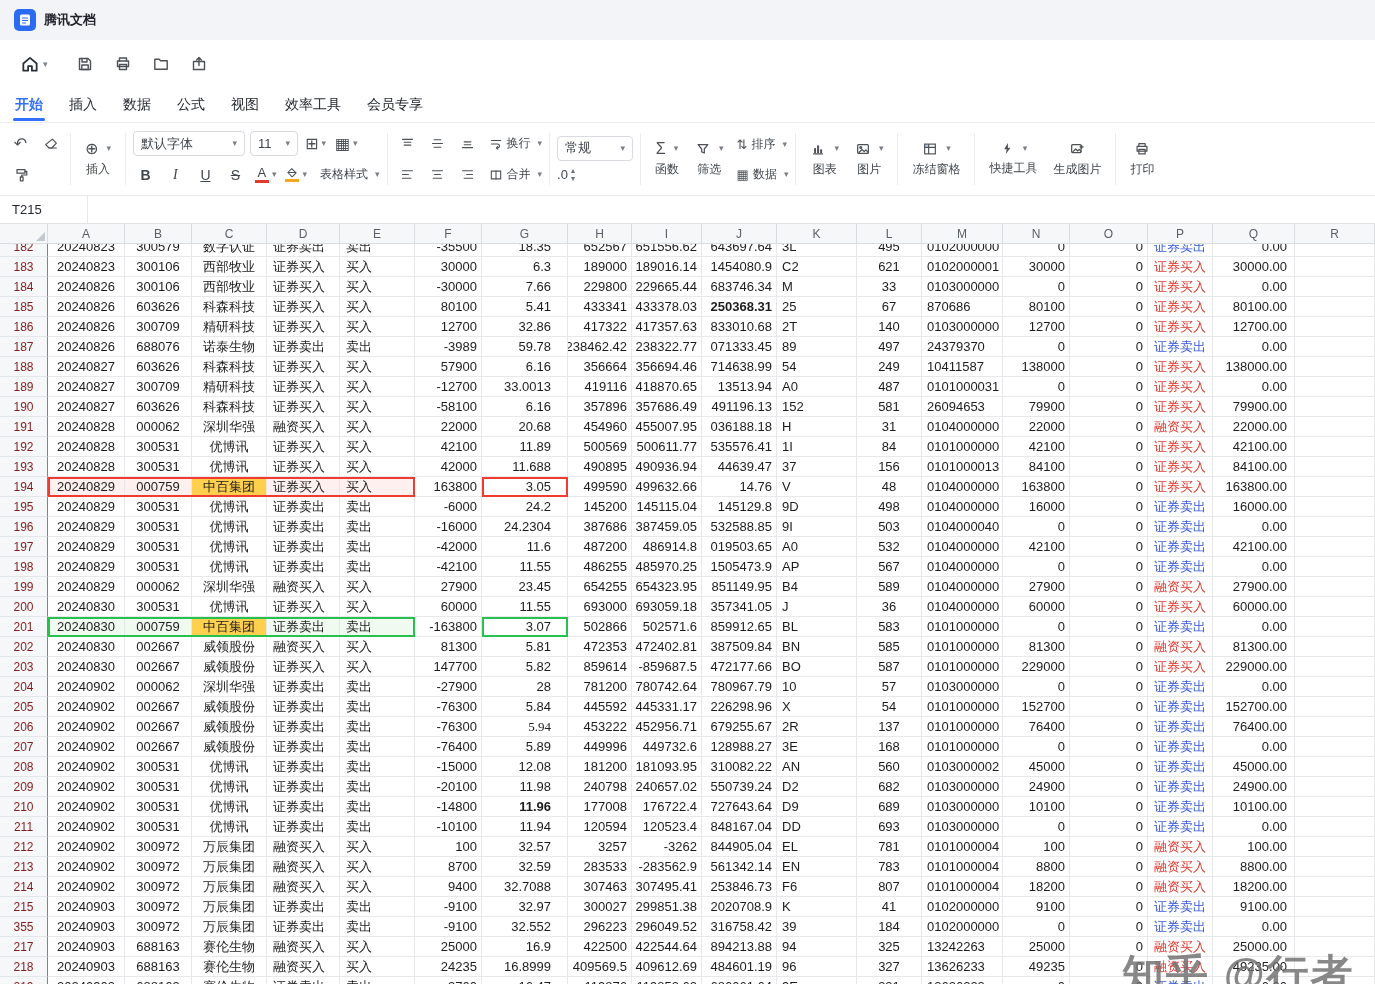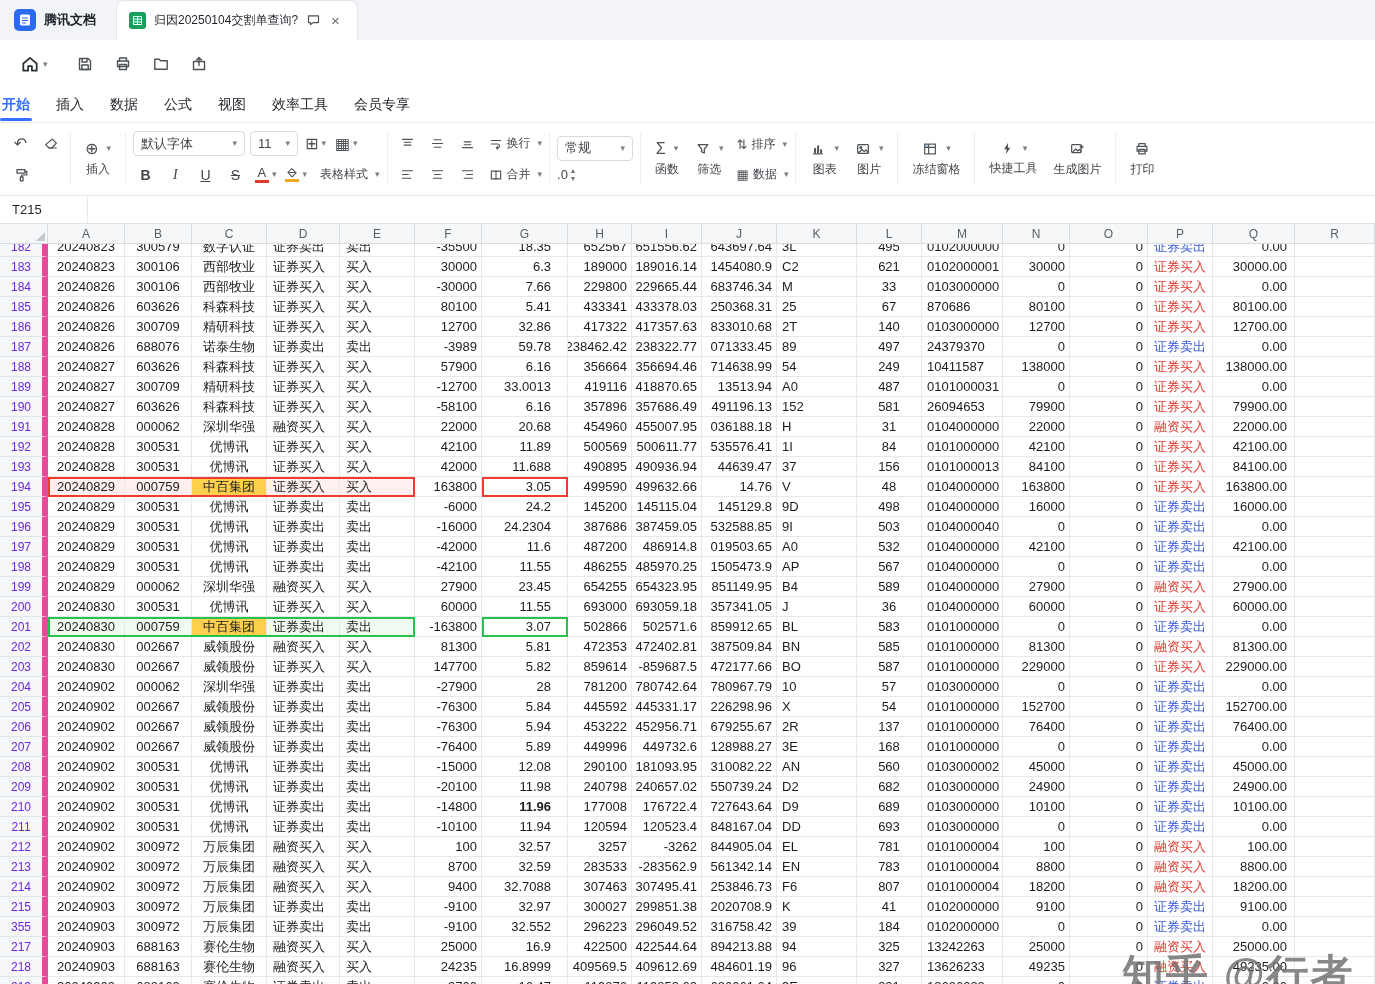--- a/index.html
+++ b/index.html
@@ -19,21 +19,21 @@
   .doc-title{font-size:12px;color:#1f2329;max-width:150px;overflow:hidden;white-space:nowrap;text-overflow:ellipsis}
   .tab-ic{display:flex;align-items:center}
   .tab-close{font-size:15px;color:#6b7077;margin-left:2px;cursor:default}
 
   
   .quickbar{height:48px;background:#fff;display:flex;align-items:center;padding:0 14px}
   .qbtn{height:30px;display:flex;align-items:center;justify-content:center;padding:0 6px;border-radius:4px;margin-right:8px}
   .qbtn.home{margin-right:16px}
 
   
-  .menubar{height:34px;background:#fff;display:flex;align-items:center;gap:26px;padding:0 2px}
+  .menubar{height:34px;background:#fff;display:flex;align-items:center;gap:26px;padding:0 15px}
   .menu-item{font-size:14px;color:#1f2329;position:relative;height:34px;display:flex;align-items:center}
   .menu-item.active{color:#3370ff;font-weight:700}
   .menu-item.active::after{content:"";position:absolute;left:-2px;right:-2px;bottom:1px;height:3px;border-radius:2px;background:#3370ff}
 
   
   .fmtbar{height:74px;background:#fff;border-top:1px solid #eceef1;border-bottom:1px solid #e5e7ea;
     display:flex;align-items:center;padding:0 8px}
   .sep{width:1px;height:52px;background:#ebedf0;margin:0 7px;flex:none}
   .grp{display:flex;flex-direction:column;justify-content:center;gap:6px;flex:none}
   .trow{display:flex;align-items:center;gap:5px}
@@ -57,22 +57,22 @@
   .namebox{width:88px;border-right:1px solid #e7e9ec;display:flex;align-items:center;padding:0 12px;font-size:13px;color:#1f2329}
   .fxfield{flex:1}
 
   
   .grid{position:relative;height:760px;background:#fff;overflow:hidden}
   .rrow{display:flex;height:20px;flex:none}
   .corner{width:48px;flex:none;background:#f6f7f9;border-right:1px solid #d8dbe0;border-bottom:1px solid #d8dbe0;position:relative}
   .corner::after{content:"";position:absolute;right:2px;bottom:2px;border-left:9px solid transparent;border-bottom:9px solid #c3c8cf}
   .col-h{flex:none;background:#f6f7f9;border-right:1px solid #d8dbe0;border-bottom:1px solid #d8dbe0;
     display:flex;align-items:center;justify-content:center;font-size:12px;color:#595f66}
-  .rowh{width:48px;flex:none;background:#f6f7f9;border-right:6px solid #ec4899;border-bottom:1px solid #e2e5e9;
-    display:flex;align-items:center;justify-content:center;font-size:12px;color:#6d28d9}
+  .rowh{width:48px;flex:none;background:#f6f7f9;border-right:1px solid #ec4899;border-bottom:1px solid #e2e5e9;
+    display:flex;align-items:center;justify-content:center;font-size:12px;color:#7f1d1d}
   .cell{flex:none;border-right:1px solid #e6e8eb;border-bottom:1px solid #e6e8eb;font-size:13px;color:#1c1c1c;
     display:flex;align-items:center;overflow:hidden;white-space:nowrap}
   .al-c{justify-content:center}
   .al-l{justify-content:flex-start;padding-left:5px}
   .al-r{justify-content:flex-end;padding-right:4px}
   .pad-g{padding-right:16px}.pad-q{padding-right:7px}.pad-d{padding-left:6px}
   .buy{color:#e0392e}.sell{color:#3a5bd9}
   .hl-yellow{background:#ffd04d}
   .tint-red{background:#fdf0ee}
   .tint-green{background:#f0faf1}
@@ -90,34 +90,20 @@
 
 <div class="tabbar">
   <div class="brand">
     <span class="brand-logo">
       <svg width="14" height="14" viewBox="0 0 14 14">
           <rect x="2" y="1.5" width="10" height="11" rx="1.5" fill="#fff"></rect>
           <path d="M4.5 5h5M4.5 7.5h5M4.5 10h3" stroke="#2b6bf3" stroke-width="1.2" stroke-linecap="round"></path>
         </svg>
     </span>
     <span class="brand-name">腾讯文档</span>
-  </div>
-  <div class="doc-tab">
-    <span class="sheet-icon">
-      <svg width="11" height="11" viewBox="0 0 11 11">
-          <path d="M1.5 1.5h8v8h-8z M1.5 4.2h8 M1.5 6.9h8 M5.5 1.5v8" stroke="#fff" stroke-width="1" fill="none"></path>
-        </svg>
-    </span>
-    <span class="doc-title">归因20250104交割单查询?</span>
-    <span class="tab-ic">
-      <svg class="i" width="15" height="15" viewBox="0 0 18 18">
-          <path d="M3 3.5h12v8H8.5L5.5 14v-2.5H3z"></path>
-        </svg>
-    </span>
-    <span class="tab-close">×</span>
   </div>
 </div>
 
 <div class="quickbar">
   <div class="qbtn home">
     <svg class="i" width="20" height="20" viewBox="0 0 18 18" style="stroke:#2b3036;stroke-width:1.6">
         <path d="M3 8.5 9 3.5l6 5V15h-4.3v-4H7.3v4H3z"></path>
       </svg>
     <span class="car">▾</span>
   </div>
@@ -520,21 +506,21 @@
       <div class="rowh">185</div>
       <div class="cell al-c" style="width: 77px;">20240826</div>
       <div class="cell al-c" style="width: 67px;">603626</div>
       <div class="cell al-c" style="width: 75px;">科森科技</div>
       <div class="cell al-l pad-d" style="width: 73px;">证券买入</div>
       <div class="cell al-l pad-d" style="width: 75px;">买入</div>
       <div class="cell al-r" style="width: 67px;">80100</div>
       <div class="cell al-r pad-g" style="width: 86px;">5.41</div>
       <div class="cell al-r" style="width: 64px;">433341</div>
       <div class="cell al-r" style="width: 70px;">433378.03</div>
-      <div class="cell al-r" style="width: 75px;">250368.31</div>
+      <div class="cell al-r" style="width: 75px; font-weight: bold;">250368.31</div>
       <div class="cell al-l" style="width: 80px;">25</div>
       <div class="cell al-c" style="width: 65px;">67</div>
       <div class="cell al-l" style="width: 81px;">870686</div>
       <div class="cell al-r" style="width: 67px;">80100</div>
       <div class="cell al-r" style="width: 78px;">0</div>
       <div class="cell al-c buy" style="width: 65px;">证券买入</div>
       <div class="cell al-r pad-q" style="width: 82px;">80100.00</div>
       <div class="cell al-c" style="width: 80px;"></div>
     </div>
     <div class="rrow">
@@ -958,21 +944,21 @@
       <div class="cell al-c" style="width: 80px;"></div>
     </div>
     <div class="rrow">
       <div class="rowh">206</div>
       <div class="cell al-c" style="width: 77px;">20240902</div>
       <div class="cell al-c" style="width: 67px;">002667</div>
       <div class="cell al-c" style="width: 75px;">威领股份</div>
       <div class="cell al-l pad-d" style="width: 73px;">证券卖出</div>
       <div class="cell al-l pad-d" style="width: 75px;">卖出</div>
       <div class="cell al-r" style="width: 67px;">-76300</div>
-      <div class="cell al-r pad-g" style="width: 86px;">5.94</div>
+      <div class="cell al-r pad-g" style="width: 86px; font-family: Liberation Serif, serif;">5.94</div>
       <div class="cell al-r" style="width: 64px;">453222</div>
       <div class="cell al-r" style="width: 70px;">452956.71</div>
       <div class="cell al-r" style="width: 75px;">679255.67</div>
       <div class="cell al-l" style="width: 80px;">2R</div>
       <div class="cell al-c" style="width: 65px;">137</div>
       <div class="cell al-l" style="width: 81px;">0101000000</div>
       <div class="cell al-r" style="width: 67px;">76400</div>
       <div class="cell al-r" style="width: 78px;">0</div>
       <div class="cell al-c sell" style="width: 65px;">证券卖出</div>
       <div class="cell al-r pad-q" style="width: 82px;">76400.00</div>
@@ -1001,21 +987,21 @@
     </div>
     <div class="rrow">
       <div class="rowh">208</div>
       <div class="cell al-c" style="width: 77px;">20240902</div>
       <div class="cell al-c" style="width: 67px;">300531</div>
       <div class="cell al-c" style="width: 75px;">优博讯</div>
       <div class="cell al-l pad-d" style="width: 73px;">证券卖出</div>
       <div class="cell al-l pad-d" style="width: 75px;">卖出</div>
       <div class="cell al-r" style="width: 67px;">-15000</div>
       <div class="cell al-r pad-g" style="width: 86px;">12.08</div>
-      <div class="cell al-r" style="width: 64px;">290100</div>
+      <div class="cell al-r" style="width: 64px;">181200</div>
       <div class="cell al-r" style="width: 70px;">181093.95</div>
       <div class="cell al-r" style="width: 75px;">310082.22</div>
       <div class="cell al-l" style="width: 80px;">AN</div>
       <div class="cell al-c" style="width: 65px;">560</div>
       <div class="cell al-l" style="width: 81px;">0103000002</div>
       <div class="cell al-r" style="width: 67px;">45000</div>
       <div class="cell al-r" style="width: 78px;">0</div>
       <div class="cell al-c sell" style="width: 65px;">证券卖出</div>
       <div class="cell al-r pad-q" style="width: 82px;">45000.00</div>
       <div class="cell al-c" style="width: 80px;"></div>

